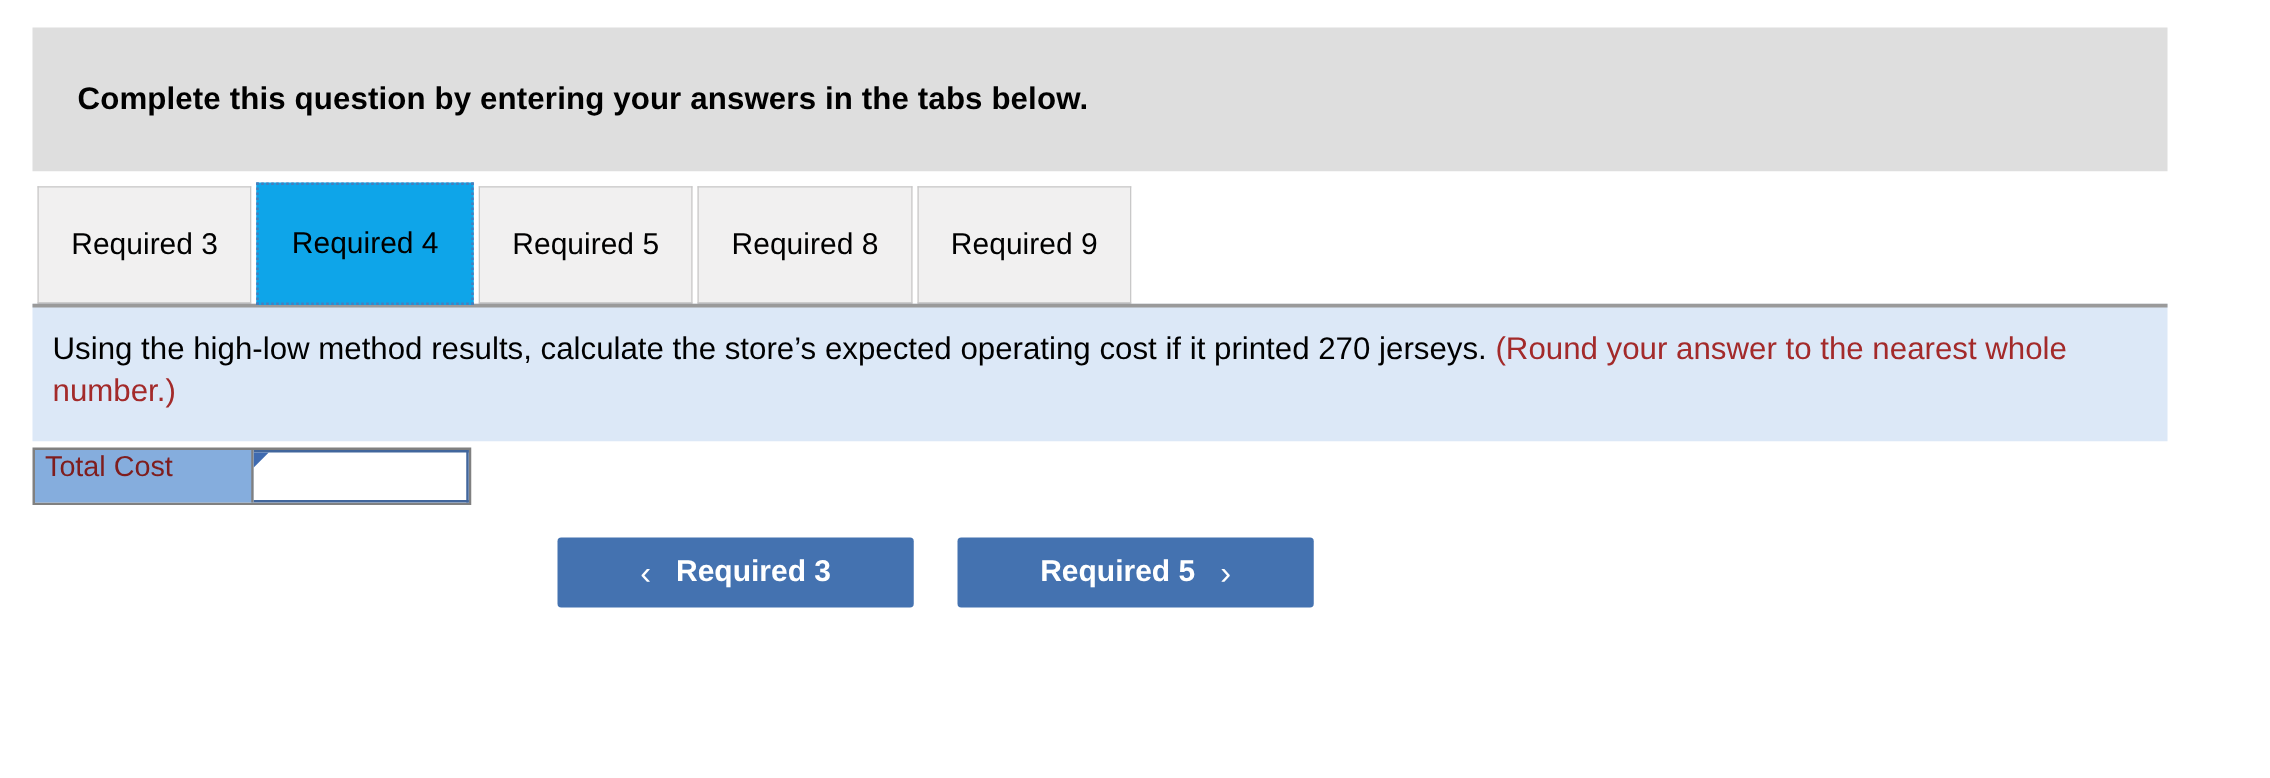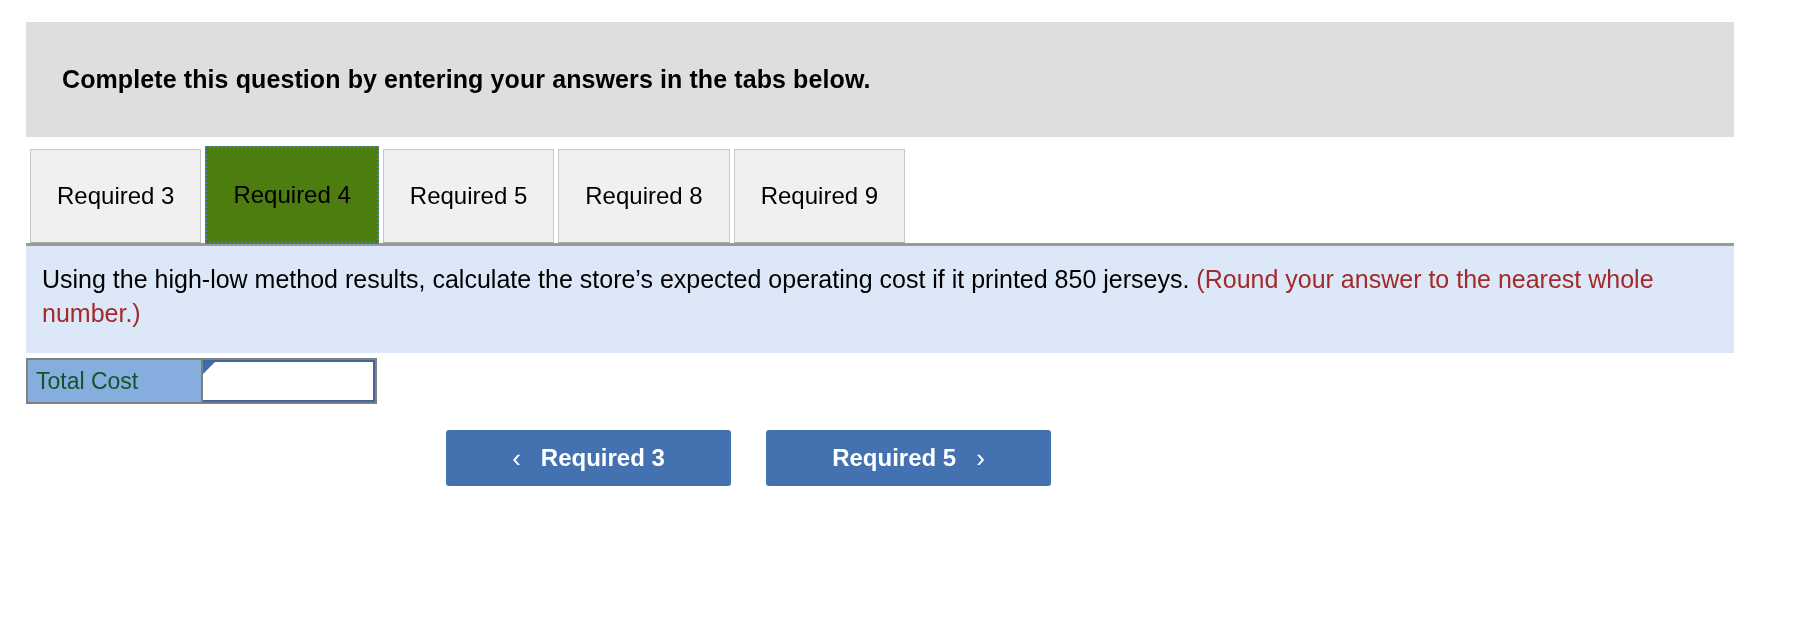--- a/index.html
+++ b/index.html
@@ -62,21 +62,21 @@
     color: #000000;
     background: #f1f0f0;
     border: 1px solid #c8c8c8;
     border-bottom: 1px solid #a8a8a8;
     padding: 0 26px;
     margin-right: 4px;
     white-space: nowrap;
     position: relative;
   }
   .tab.active {
-    background: #4d7c0f;
+    background: #0ea5e9;
     border: 2px dotted #4a7ebb;
     border-bottom: 2px dotted #4a7ebb;
     height: 98px;
     margin-top: -3px;
     z-index: 4;
   }
 
   
   .question-panel {
     position: absolute;
@@ -105,23 +105,23 @@
     top: 358px;
     display: flex;
     border: 2px solid #808080;
     box-sizing: border-box;
     height: 46px;
   }
   .answer-label {
     width: 175px;
     background: #85addd;
     display: flex;
-    align-items: center;
+    align-items: flex-start;
     font-size: 23px;
-    color: #14532d;
+    color: #7f1d1d;
     padding-left: 8px;
     box-sizing: border-box;
     border-right: 2px solid #808080;
   }
   .answer-input-cell {
     position: relative;
     width: 172px;
     background: #ffffff;
     border: 2px solid #41669c;
     border-left: none;
@@ -209,21 +209,21 @@
     <div class="tab">
       <span>Required 8</span>
     </div>
     <div class="tab">
       <span>Required 9</span>
     </div>
   </div>
 
   <div class="question-panel">
     <div class="question-text">
-      <span>Using the high-low method results, calculate the store’s expected operating cost if it printed 850 jerseys.</span>
+      <span>Using the high-low method results, calculate the store’s expected operating cost if it printed 270 jerseys.</span>
       <span class="question-note">(Round your answer to the nearest whole number.)</span>
     </div>
   </div>
 
   <div class="answer-table">
     <div class="answer-label">
       <span>Total Cost</span>
     </div>
     <div class="answer-input-cell">
       <span class="cell-marker"></span>

